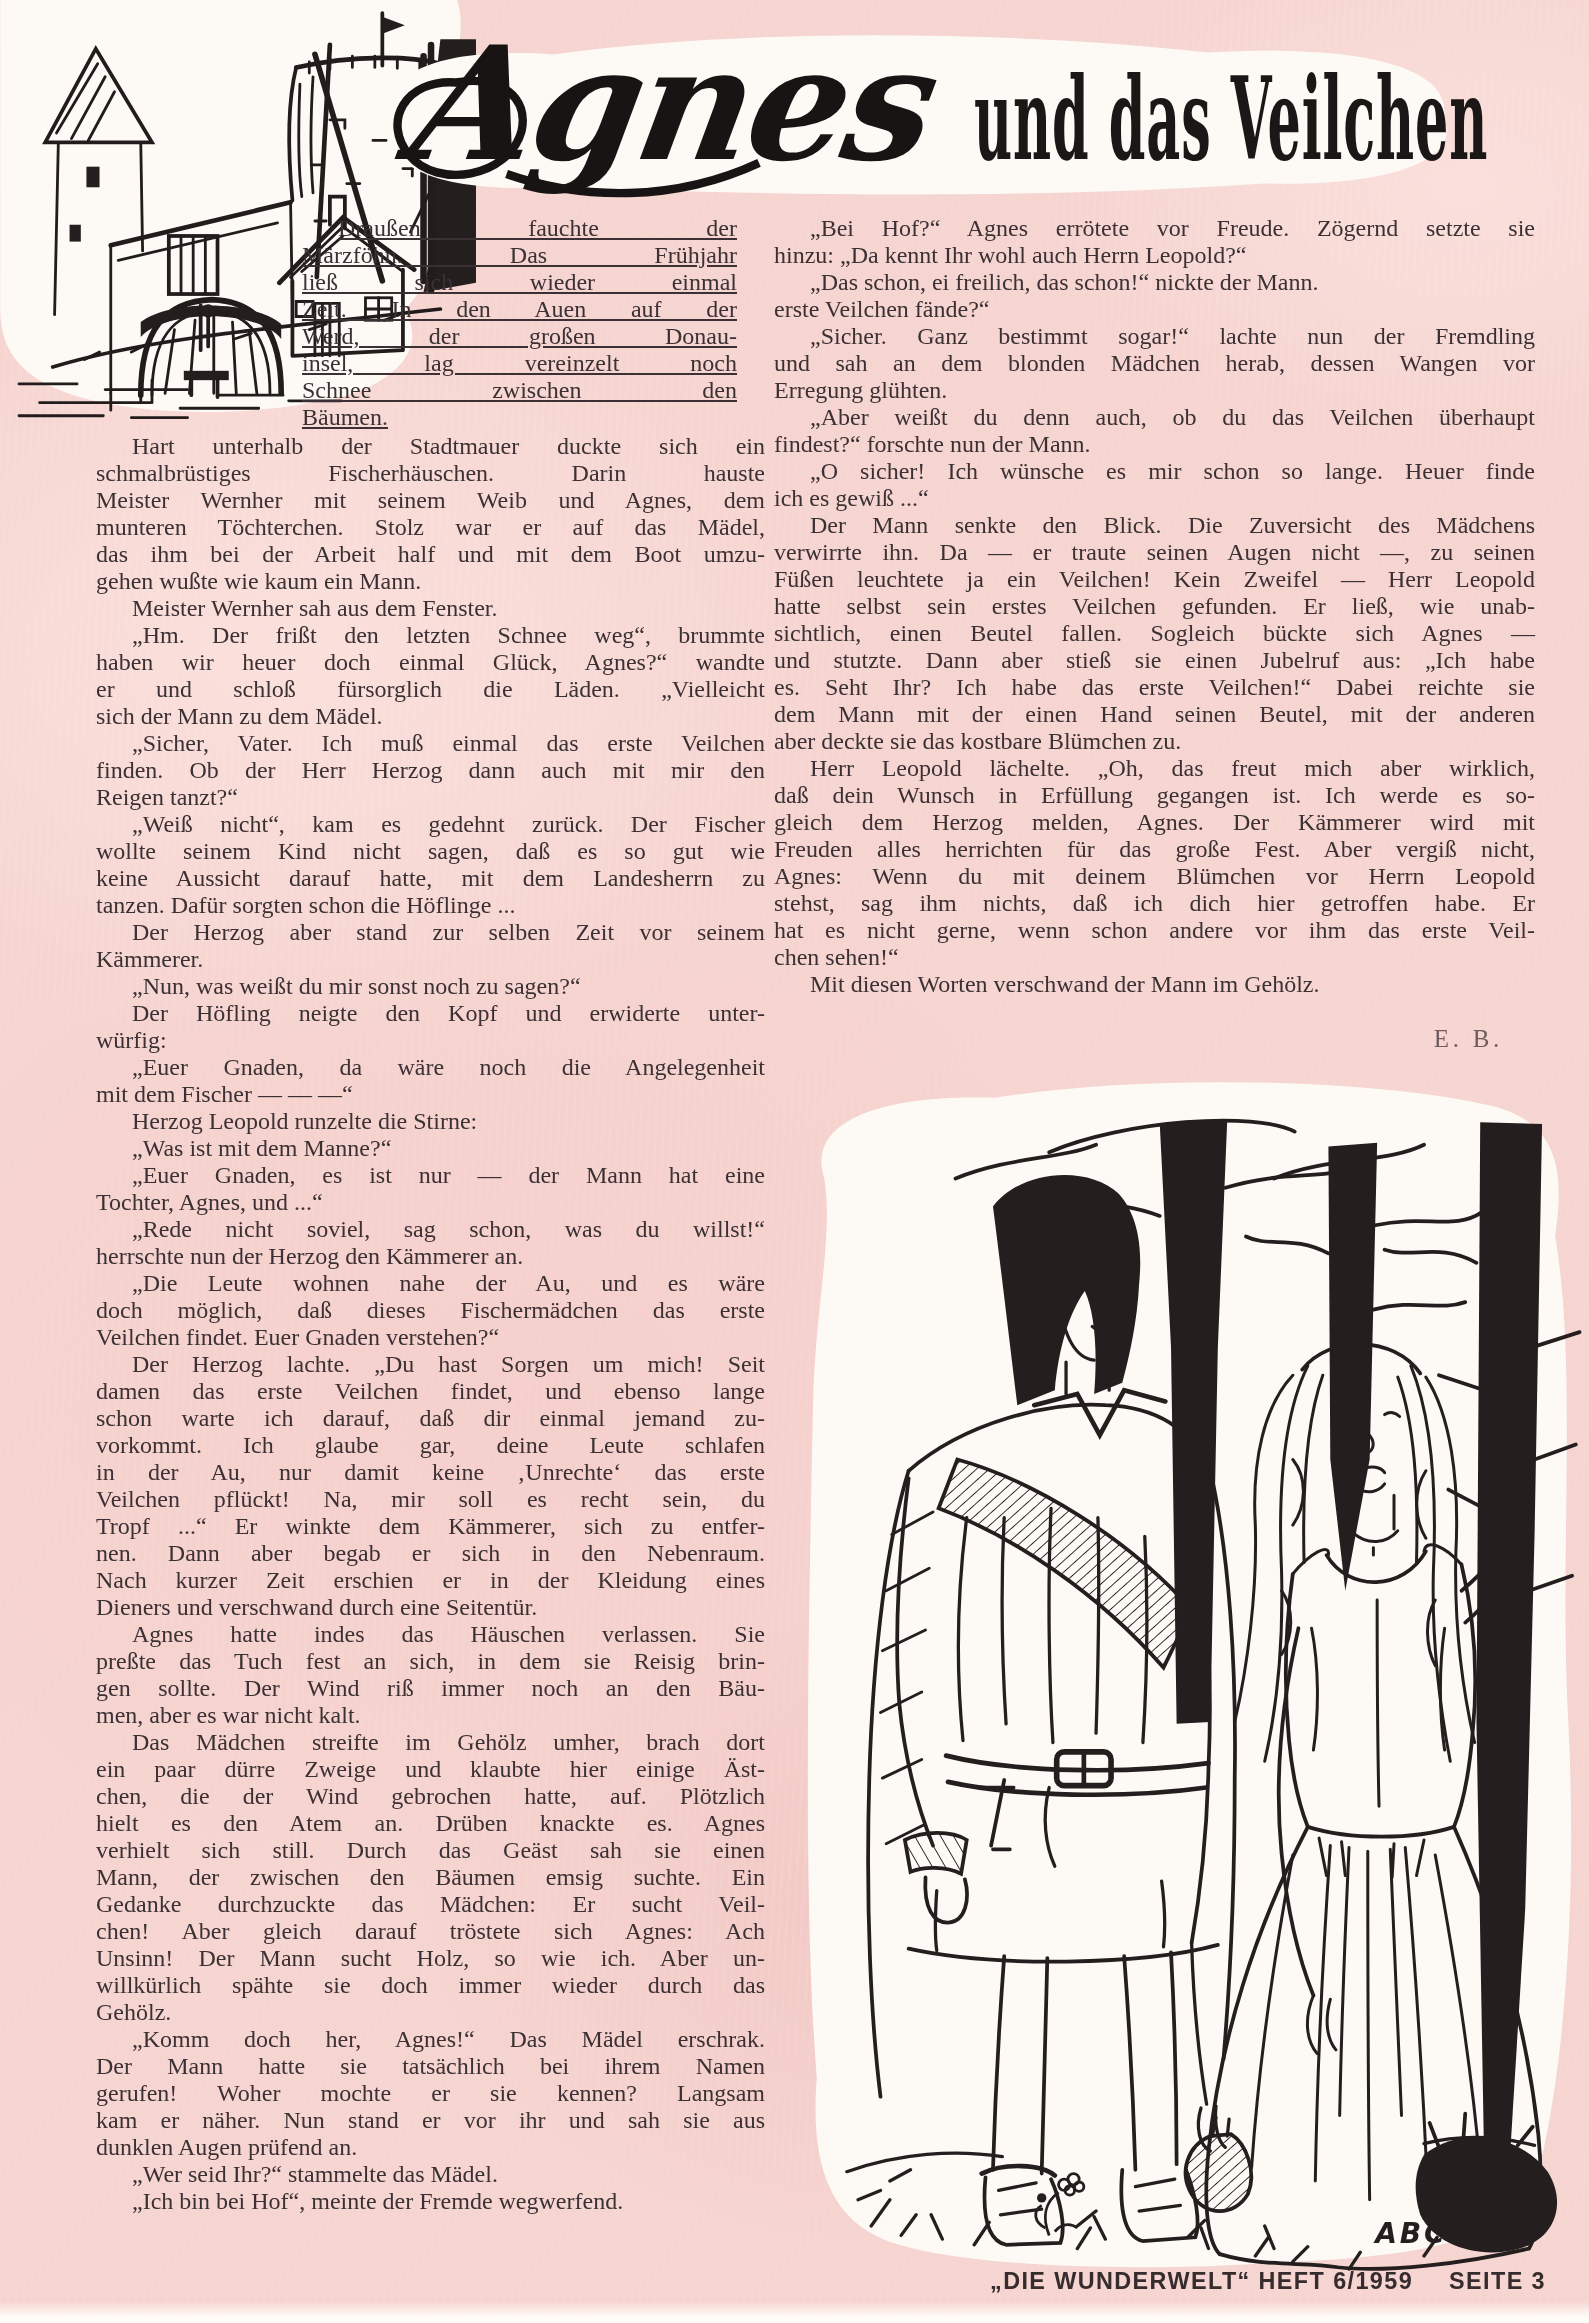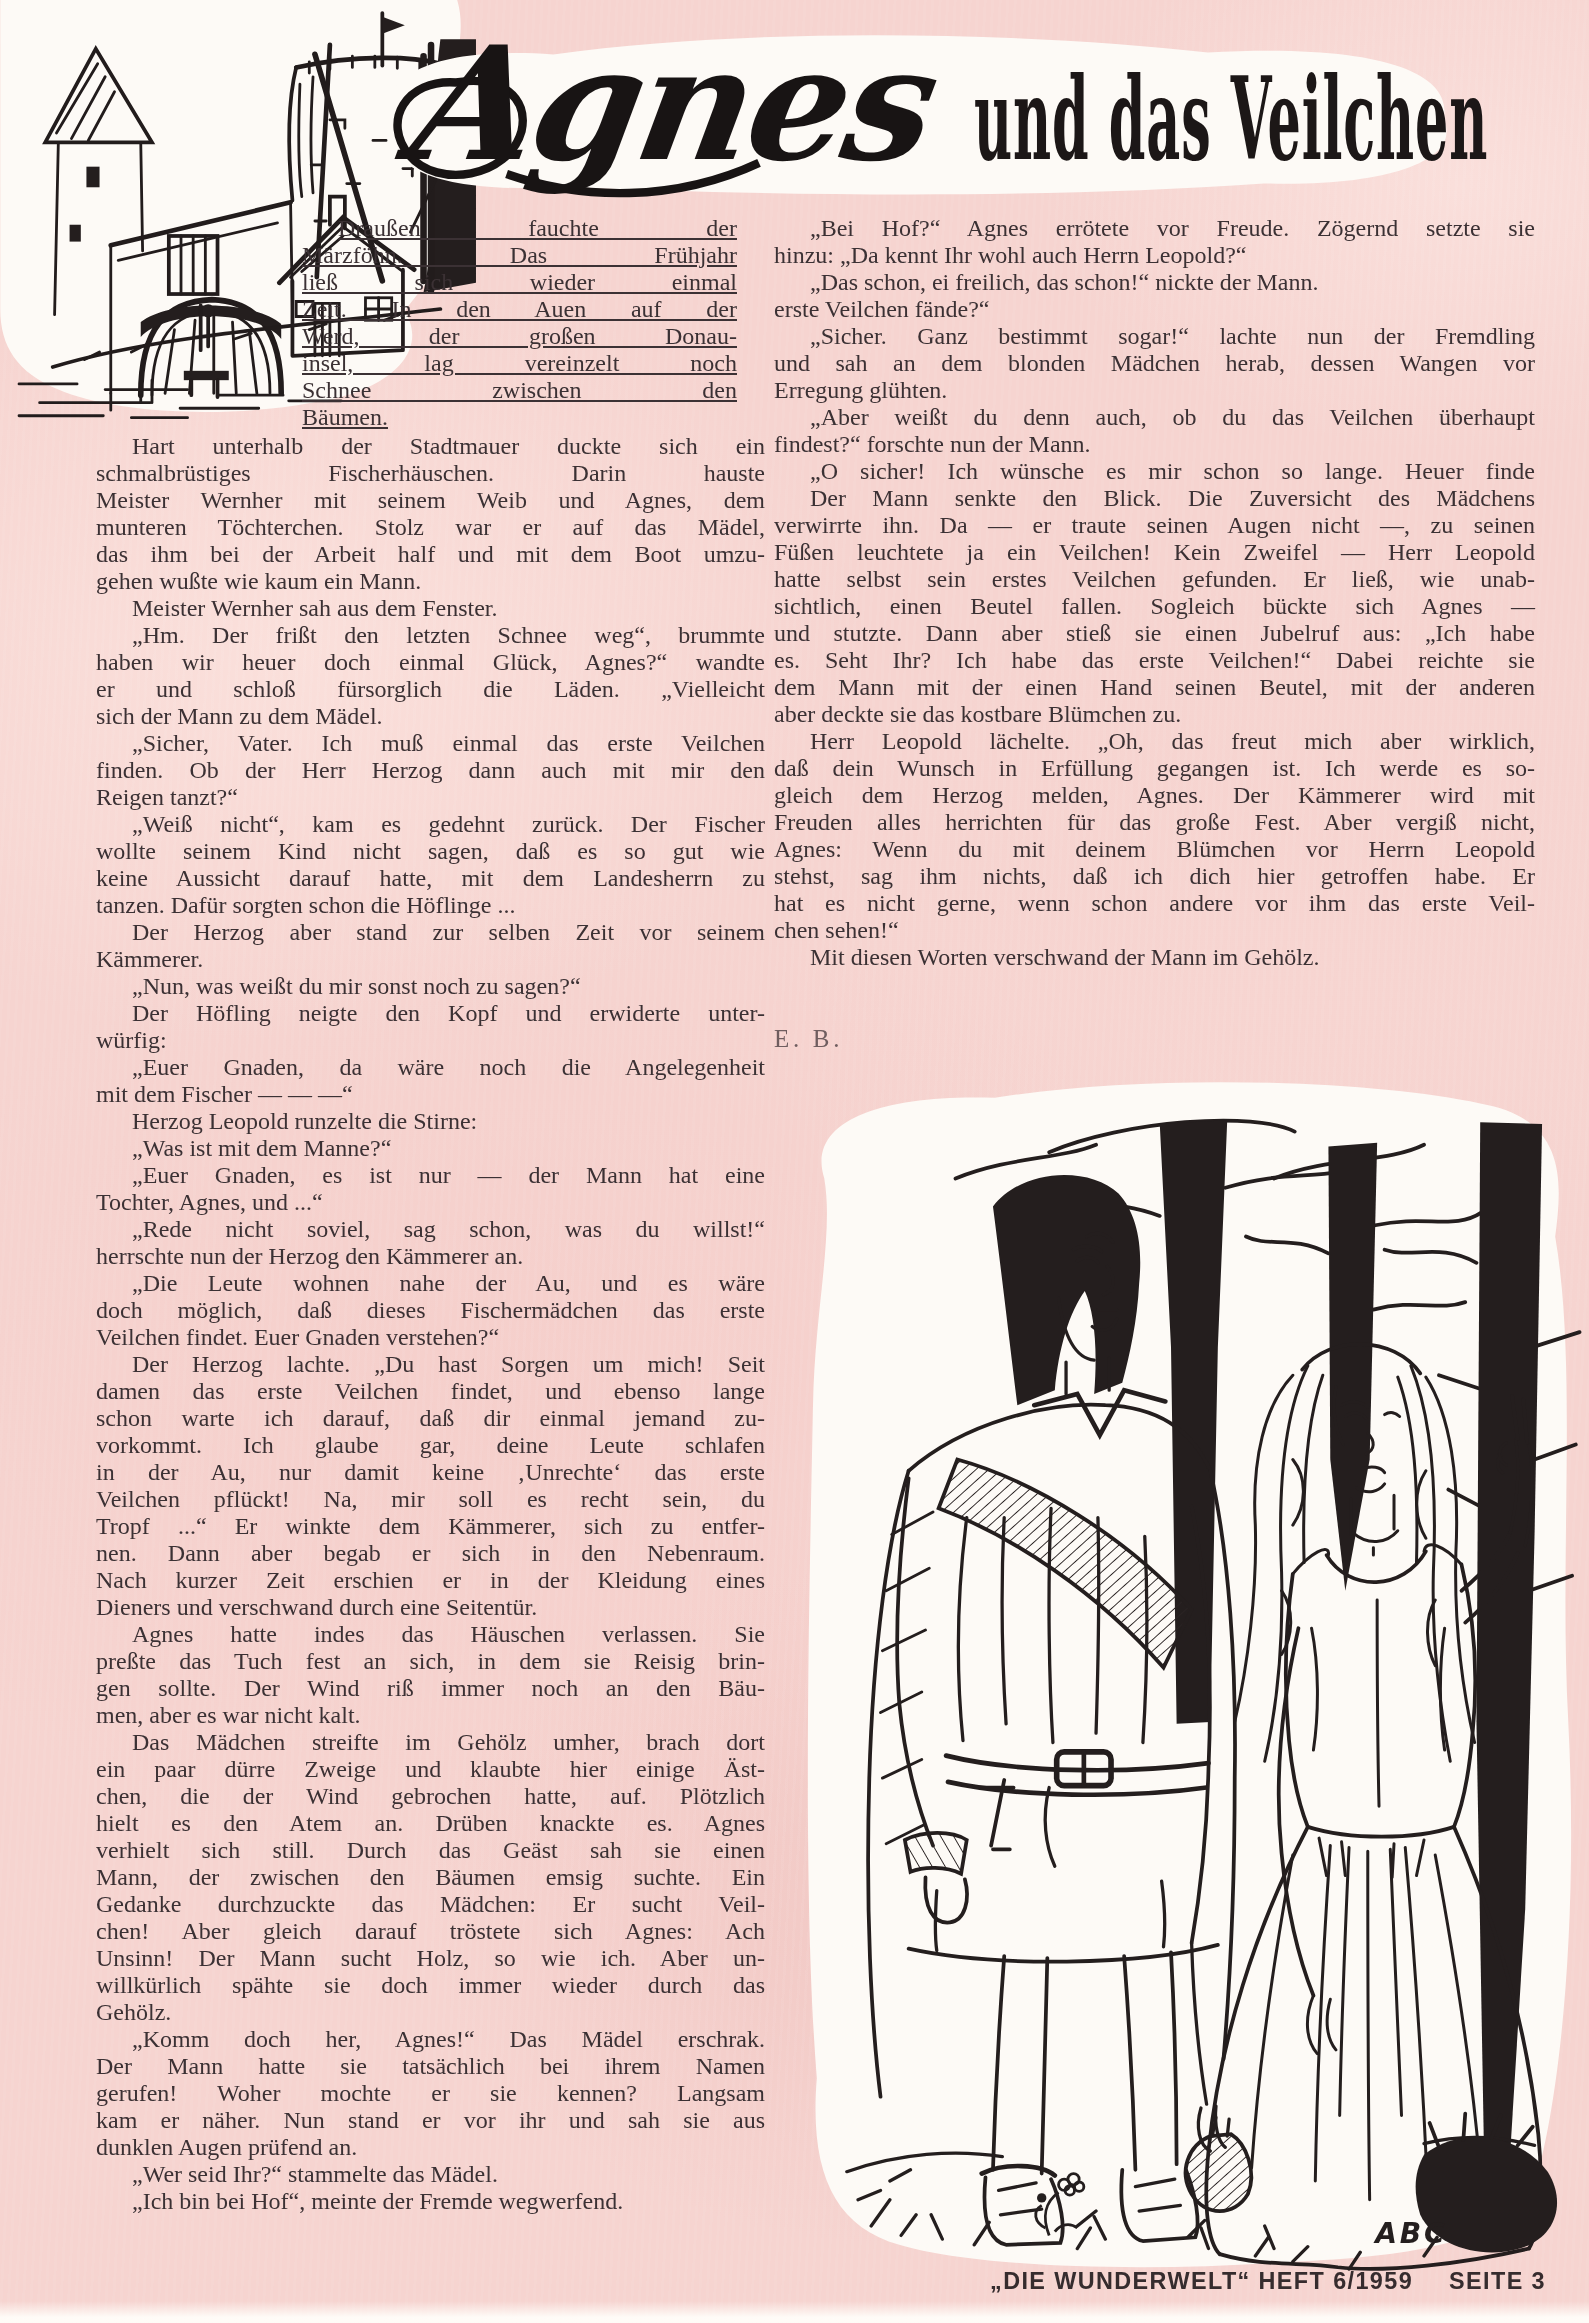--- a/index.html
+++ b/index.html
@@ -18,21 +18,21 @@
     background:repeating-linear-gradient(93deg, rgba(255,255,255,.05) 0 2.8px, rgba(0,0,0,0) 2.8px 7.5px);}
   
   .col{position:absolute;color:#3b3134;font-size:24px;}
   .line{height:27px;line-height:27px;text-align:justify;text-align-last:justify;overflow:visible;}
   .line.end{text-align-last:left;}
   .line.ind{text-indent:36px;}
   .col-intro{left:302px;top:215px;width:435px;text-decoration:underline;}
   .col-left{left:96px;top:433px;width:669px;}
   .col-right{left:774px;top:215px;width:761px;}
   .signature{position:absolute;left:774px;top:1025px;width:761px;height:28px;
-    text-align:left;padding-right:32px;box-sizing:border-box;
+    text-align:right;padding-right:32px;box-sizing:border-box;
     color:#6f5d5f;font-size:25px;letter-spacing:3.7px;}
   
   .title-wrap{position:absolute;left:365px;top:17px;width:1134px;height:187px;}
   
   .footer{position:absolute;left:937px;top:2268px;width:609px;text-align:right;
     font-family:"Liberation Sans", sans-serif;font-weight:bold;font-size:23.4px;
     color:#362c2e;letter-spacing:1.4px;white-space:nowrap;}
   .footer .sep{margin-left:36px;margin-top:48px;}
   
   .art-castle{position:absolute;left:0;top:0;width:480px;height:427px;}
@@ -199,20 +199,21 @@
       <div class="line ind">„Bei Hof?“ Agnes errötete vor Freude. Zögernd setzte sie</div>
       <div class="line end">hinzu: „Da kennt Ihr wohl auch Herrn Leopold?“</div>
       <div class="line ind end">„Das schon, ei freilich, das schon!“ nickte der Mann.</div>
       <div class="line end">erste Veilchen fände?“</div>
       <div class="line ind">„Sicher. Ganz bestimmt sogar!“ lachte nun der Fremdling</div>
       <div class="line">und sah an dem blonden Mädchen herab, dessen Wangen vor</div>
       <div class="line end">Erregung glühten.</div>
       <div class="line ind">„Aber weißt du denn auch, ob du das Veilchen überhaupt</div>
       <div class="line end">findest?“ forschte nun der Mann.</div>
       <div class="line ind">„O sicher! Ich wünsche es mir schon so lange. Heuer finde</div>
+      <div class="line end">ich es gewiß ...“</div>
       <div class="line ind">Der Mann senkte den Blick. Die Zuversicht des Mädchens</div>
       <div class="line">verwirrte ihn. Da — er traute seinen Augen nicht —, zu seinen</div>
       <div class="line">Füßen leuchtete ja ein Veilchen! Kein Zweifel — Herr Leopold</div>
       <div class="line">hatte selbst sein erstes Veilchen gefunden. Er ließ, wie unab-</div>
       <div class="line">sichtlich, einen Beutel fallen. Sogleich bückte sich Agnes —</div>
       <div class="line">und stutzte. Dann aber stieß sie einen Jubelruf aus: „Ich habe</div>
       <div class="line">es. Seht Ihr? Ich habe das erste Veilchen!“ Dabei reichte sie</div>
       <div class="line">dem Mann mit der einen Hand seinen Beutel, mit der anderen</div>
       <div class="line end">aber deckte sie das kostbare Blümchen zu.</div>
       <div class="line ind">Herr Leopold lächelte. „Oh, das freut mich aber wirklich,</div>

